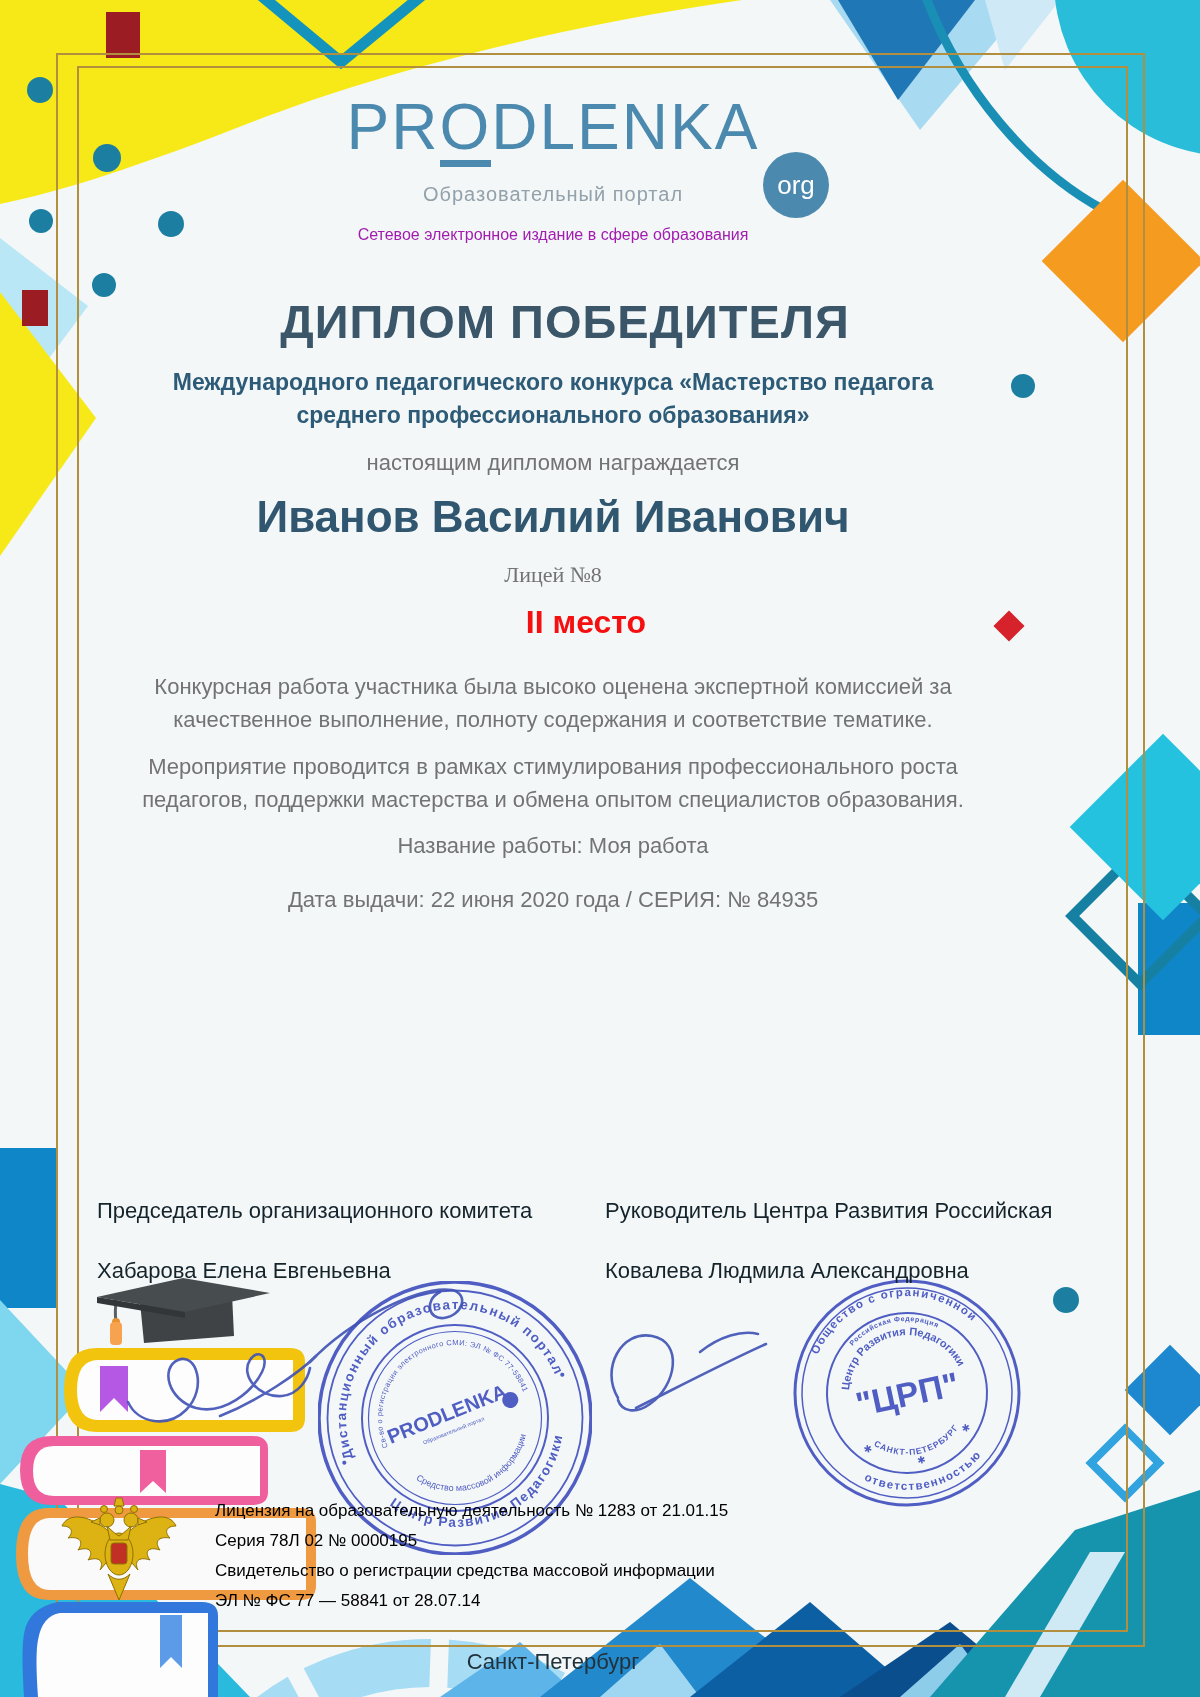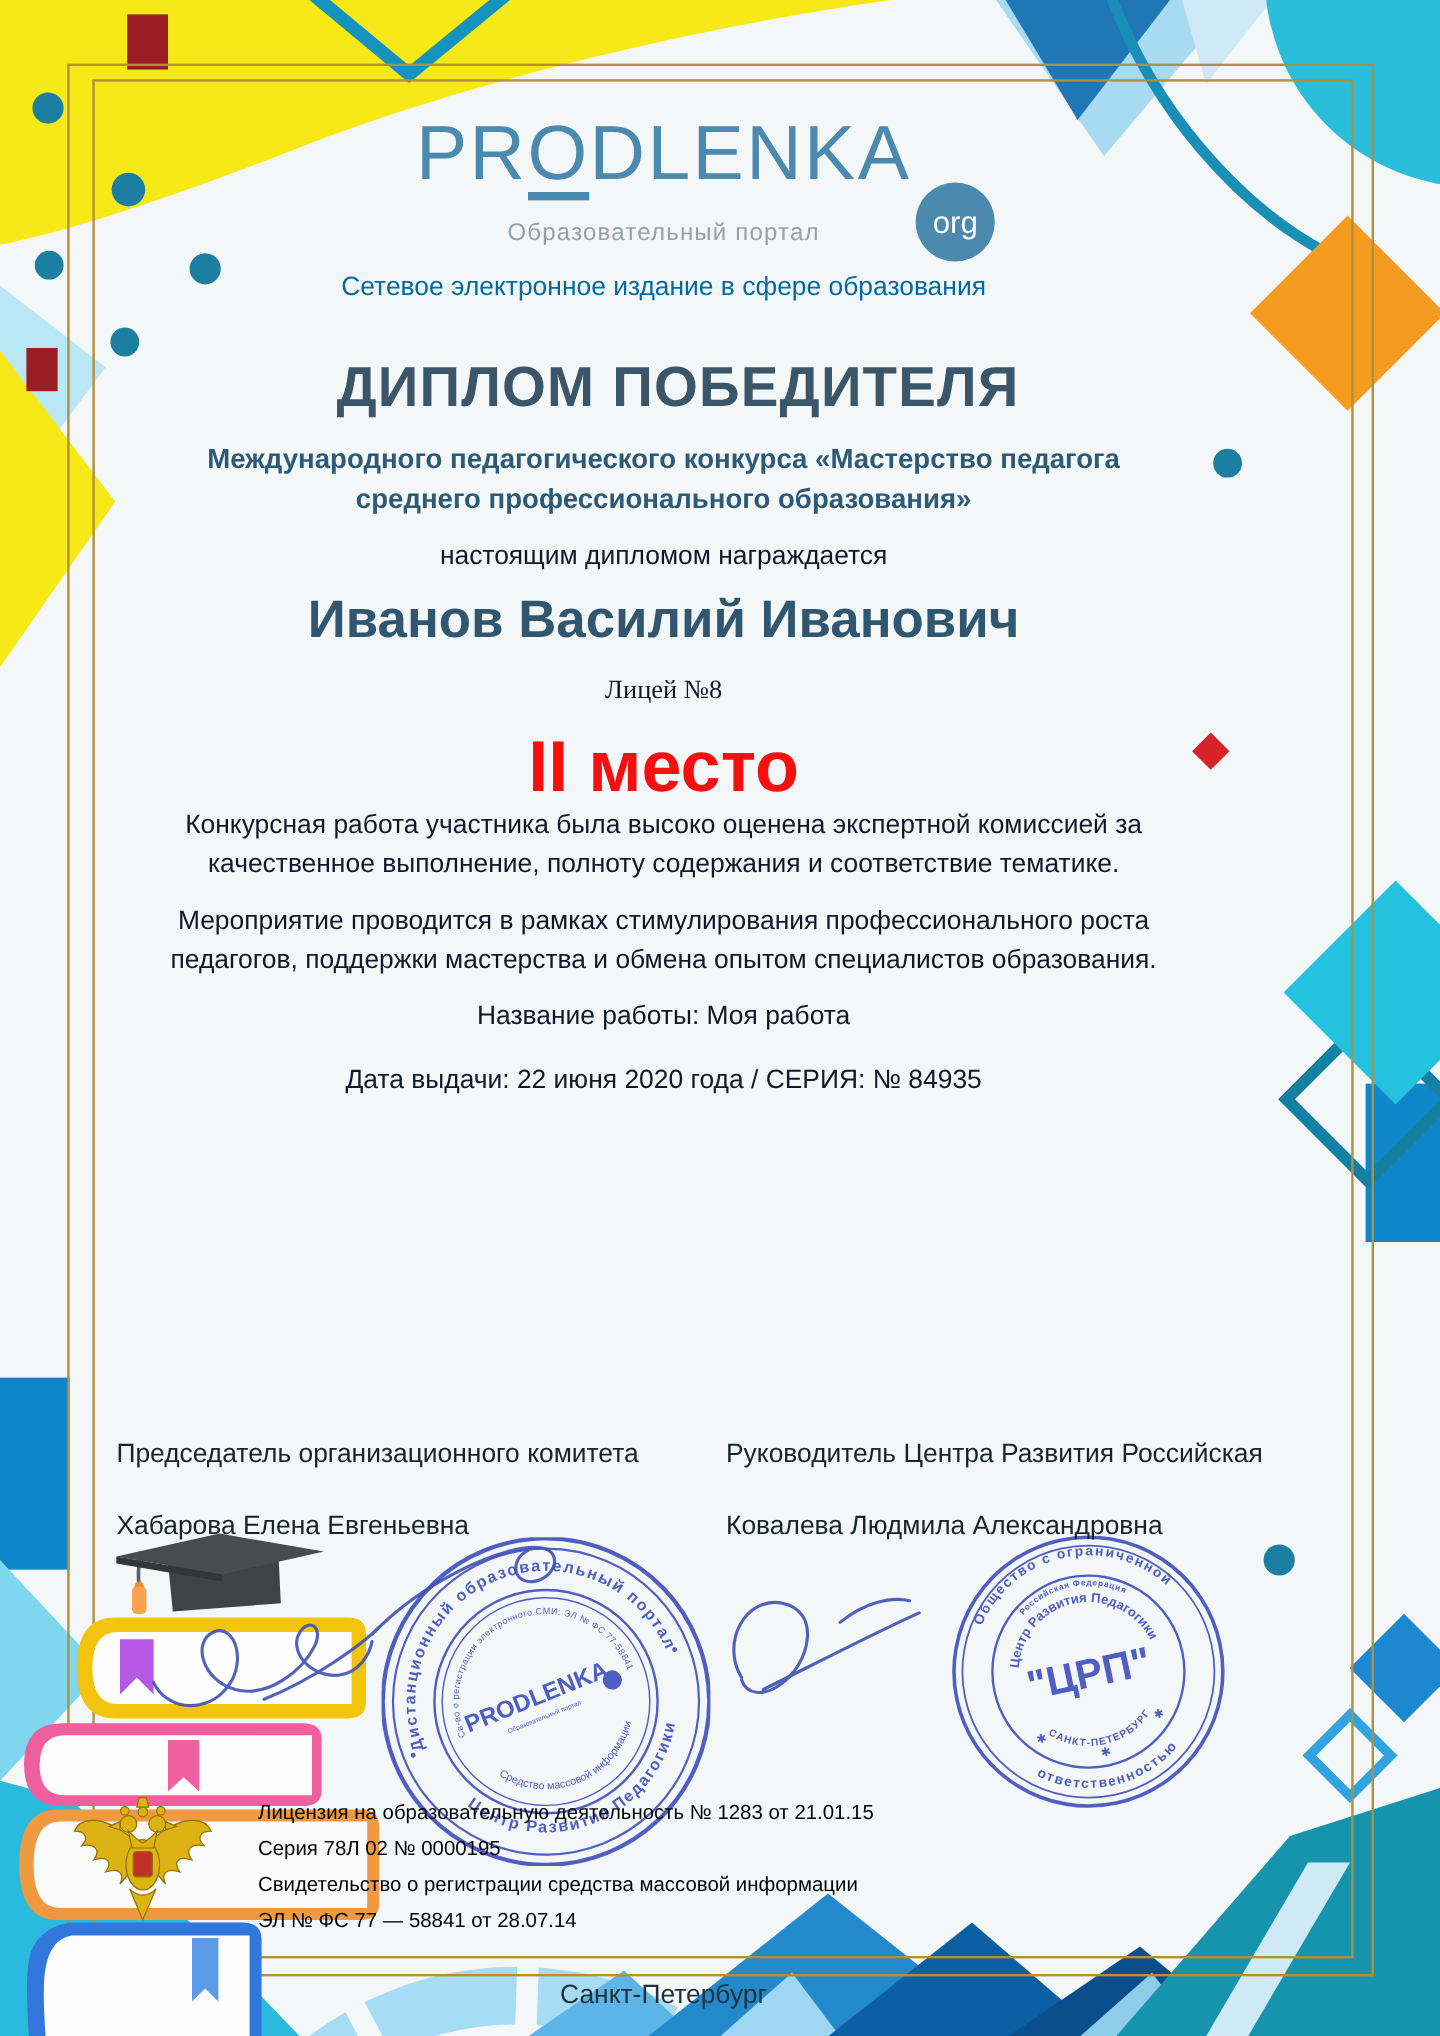--- a/index.html
+++ b/index.html
@@ -16,26 +16,26 @@
   #stamp-left{position:absolute;left:318px;top:1281px;z-index:7;opacity:.88;}
   #stamp-right{position:absolute;left:793px;top:1279px;z-index:7;opacity:.88;}
   #signatures{position:absolute;left:0;top:0;z-index:8;}
   .cline{position:absolute;left:0;width:1106px;text-align:center;z-index:9;white-space:nowrap;}
   .logo-text{font-size:64px;letter-spacing:2px;color:#4c89ae;line-height:1;}
   .logo-o{display:inline-block;border-bottom:7px solid #4c89ae;padding-bottom:1px;}
   .logo-badge{position:absolute;left:763px;top:152px;width:66px;height:66px;border-radius:50%;
       background:#4c89ae;color:#ffffff;font-size:26px;display:flex;align-items:center;
       justify-content:center;z-index:10;}
   .logo-sub{font-size:20px;letter-spacing:1px;color:#93a1aa;}
-  .tagline{font-size:22px;color:#0369a1;}
+  .tagline{font-size:16px;color:#a21caf;}
   .title{font-size:47px;font-weight:bold;color:#3a5668;letter-spacing:1px;padding-left:12px;}
   .contest{font-size:23px;font-weight:bold;color:#2d5b77;line-height:33px;}
-  .body-t{font-size:22px;color:#0f172a;line-height:33px;}
+  .body-t{font-size:22px;color:#737373;line-height:33px;}
   .name{font-size:44px;font-weight:bold;color:#30576f;text-align:center;}
-  .place{font-size:60px;font-weight:bold;color:#f50f0f;}
+  .place{font-size:32px;font-weight:bold;color:#f50f0f;padding-left:33px;}
   .sig{position:absolute;z-index:9;font-size:22px;color:#15232b;white-space:nowrap;}
   .legal{position:absolute;left:215px;top:1496px;z-index:9;font-size:17px;color:#000000;
          line-height:30px;white-space:nowrap;}
   .city{font-size:22px;color:#22323b;}
   .stamp-txt{font-family:"Liberation Sans",sans-serif;fill:#3a49bd;}
 </style>
 </head>
 <body>
 
 <div class="cert">

